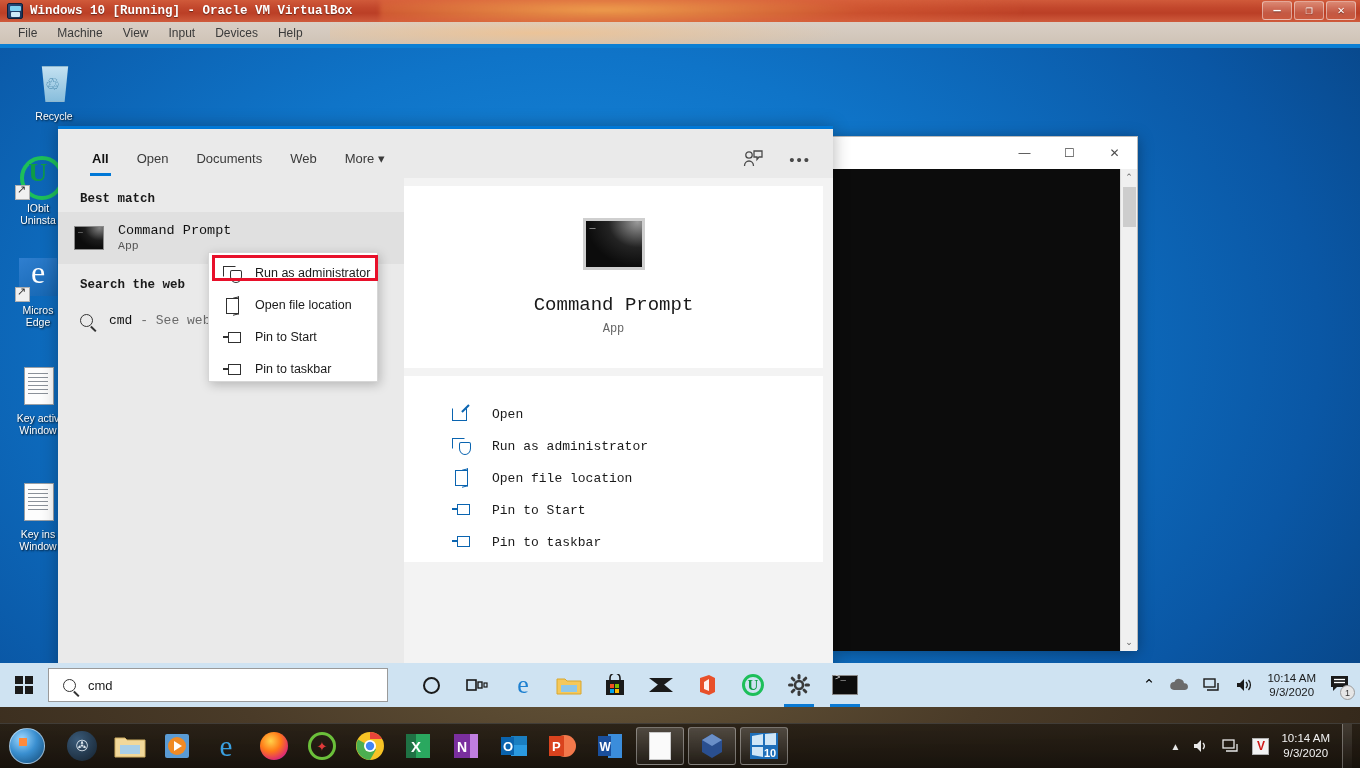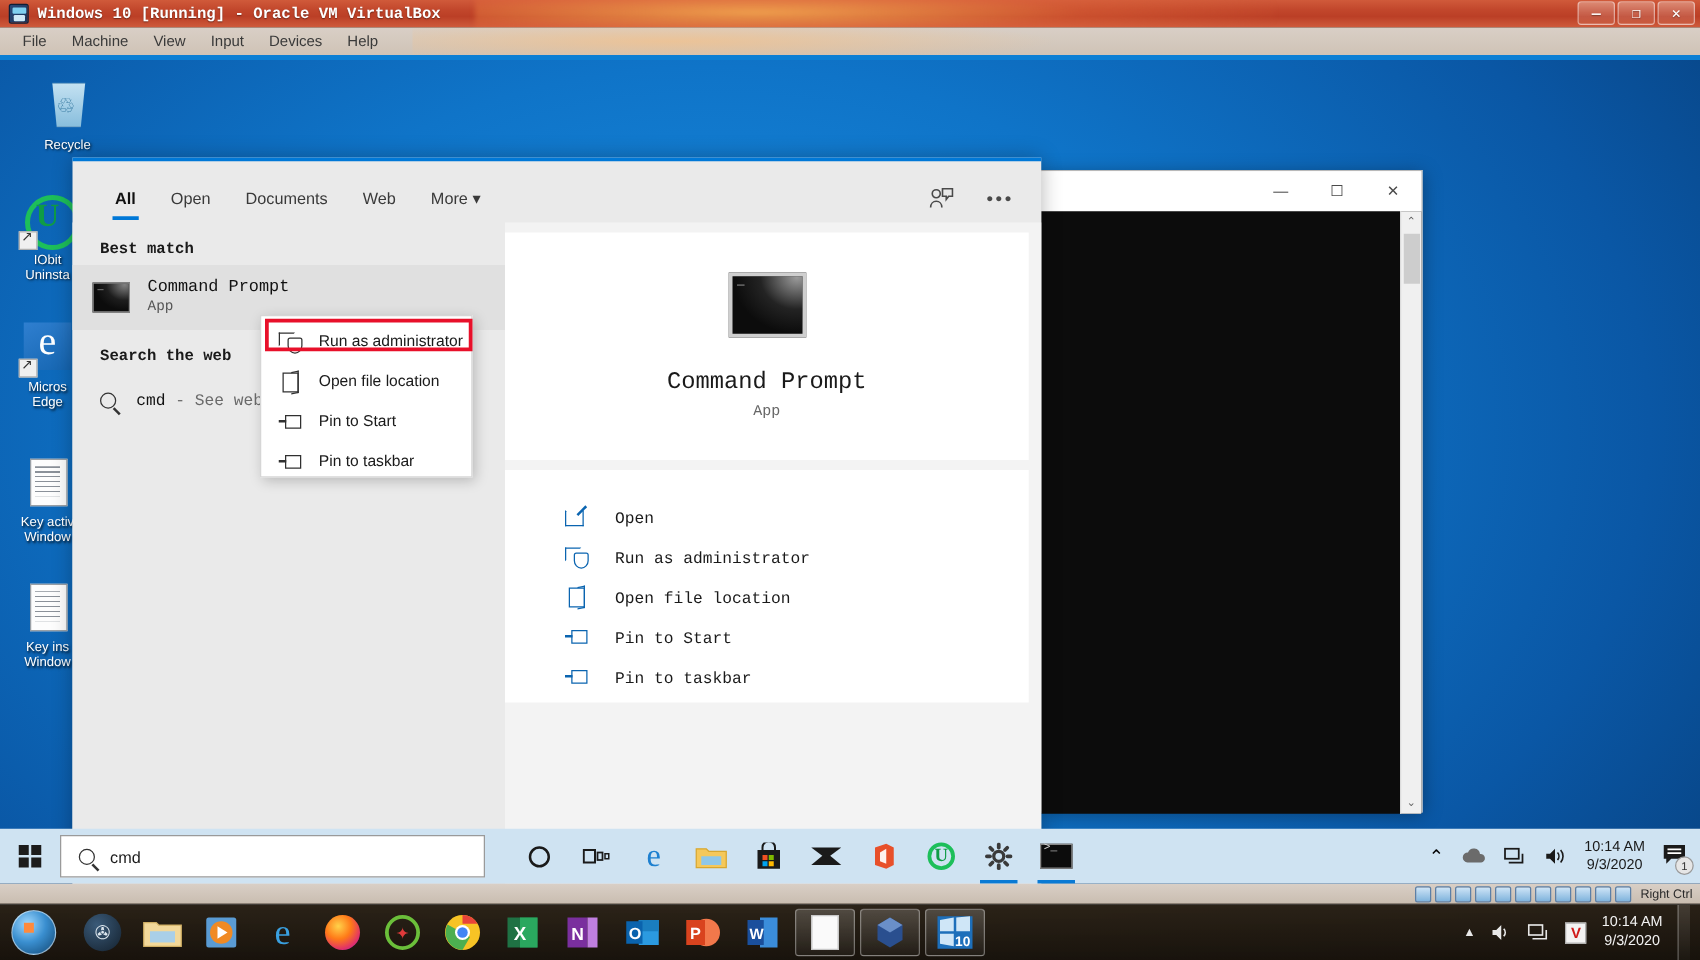--- a/index.html
+++ b/index.html
@@ -439,21 +439,21 @@
         <div class="shortcut-arrow"></div>
       </div>
       <div class="lbl" style="white-space:pre-line">Micros
 Edge</div>
     </div>
     <div class="desk-icon" style="left:6px; top:320px;">
       <div class="ico ico-doc"></div>
       <div class="lbl" style="white-space:pre-line">Key activ
 Window</div>
     </div>
-    <div class="desk-icon" style="left:6px; top:420px;">
+    <div class="desk-icon" style="left:6px; top:436px;">
       <div class="ico ico-doc"></div>
       <div class="lbl" style="white-space:pre-line">Key ins
 Window</div>
     </div>
 
     <div id="console-window">
       <div id="console-titlebar">
         <div class="cw-btn">—</div>
         <div class="cw-btn">☐</div>
         <div class="cw-btn">✕</div>
@@ -670,34 +670,20 @@
                 <line x1="4" y1="7.5" x2="15" y2="7.5"></line>
               </g>
           </svg>
           <div id="notif-badge">1</div>
         </div>
       </div>
     </div>
 
   </div>
 
-  <div id="vbox-statusbar">
-    <div class="vb-dev"></div>
-    <div class="vb-dev"></div>
-    <div class="vb-dev"></div>
-    <div class="vb-dev"></div>
-    <div class="vb-dev"></div>
-    <div class="vb-dev"></div>
-    <div class="vb-dev"></div>
-    <div class="vb-dev"></div>
-    <div class="vb-dev"></div>
-    <div class="vb-dev"></div>
-    <div class="vb-dev"></div>
-    <div id="vbox-hostkey">Right Ctrl</div>
-  </div>
 </div>
 
 <div id="host-taskbar">
   <div id="host-start">
     <div class="orb"></div>
   </div>
   <div id="host-tb-icons">
     <div class="host-ico">
       <div style="width:30px;height:30px;border-radius:50%;background:radial-gradient(circle at 35% 30%,#3a5a78,#14212e);display:flex;align-items:center;justify-content:center">
         <span style="color:#dfe8ef;font-size:15px">✇</span>

